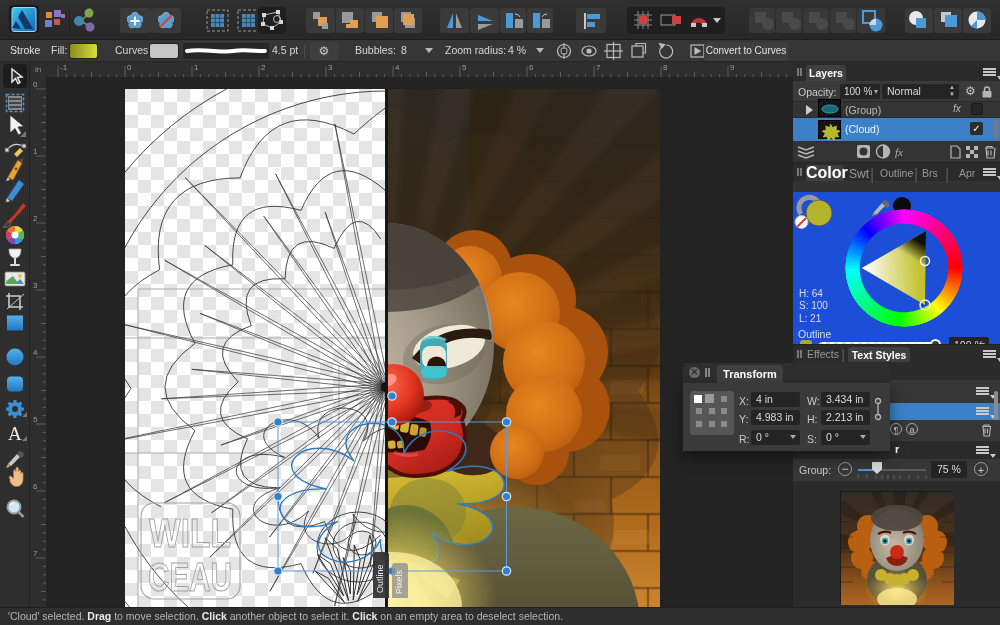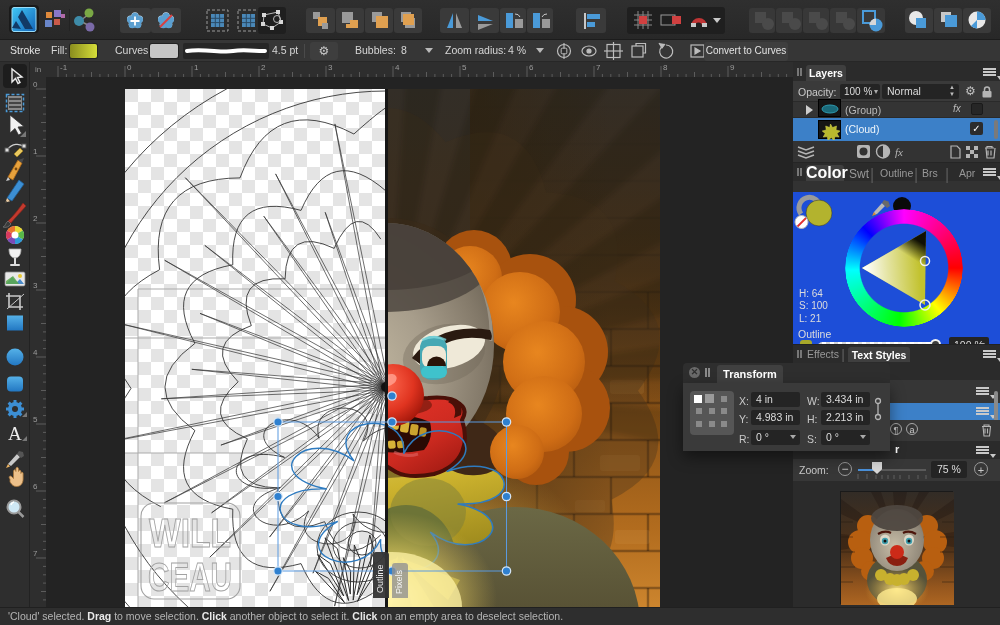--- a/index.html
+++ b/index.html
@@ -927,21 +927,21 @@
           <path d="M3 4.5 h9 M5 4.5 v-1.5 h5 v1.5 M4 4.5 l1 9.5 h5.5 l1-9.5"></path>
           <path d="M6 6.5 v5 M8.5 6.5 v5"></path>
         </g>
       </svg>
  </div>
  <div class="abs" style="left:0;top:379px;width:207px;height:18px;background:#2b2b2b">
    <span class="abs" style="left:102px;top:2px;color:#fff;font-size:11px;font-weight:bold">r</span>
    <div class="ham hamv" style="left:183px;top:5px"></div>
  </div>
  <div class="abs" style="left:0;top:397px;width:207px;height:22px;background:#373737">
-   <span class="abs" style="left:6px;top:5px;color:#c9c9c9;font-size:10.5px">Zoom:</span>
+   <span class="abs" style="left:6px;top:5px;color:#c9c9c9;font-size:10.5px">Group:</span>
    <span class="abs" style="left:45px;top:3px;width:14px;height:14px;border:1.5px solid #9a9a9a;border-radius:50%;color:#c9c9c9;font-size:12px;text-align:center;line-height:13px">−</span>
    <div class="abs" style="left:65px;top:10px;width:68px;height:2px;background:#5a5a5a"></div>
    <div class="abs" style="left:65px;top:10px;width:18px;height:2px;background:#4a90d9"></div>
    <svg width="76" height="7" style="position:absolute;left:63px;top:15px">
         <g stroke="#606060">
           <line x1="2" y1="0" x2="2" y2="5"></line>
           <line x1="11" y1="0" x2="11" y2="5"></line>
           <line x1="20" y1="1" x2="20" y2="5"></line>
           <line x1="26" y1="1" x2="26" y2="5"></line>
           <line x1="32" y1="1" x2="32" y2="5"></line>

